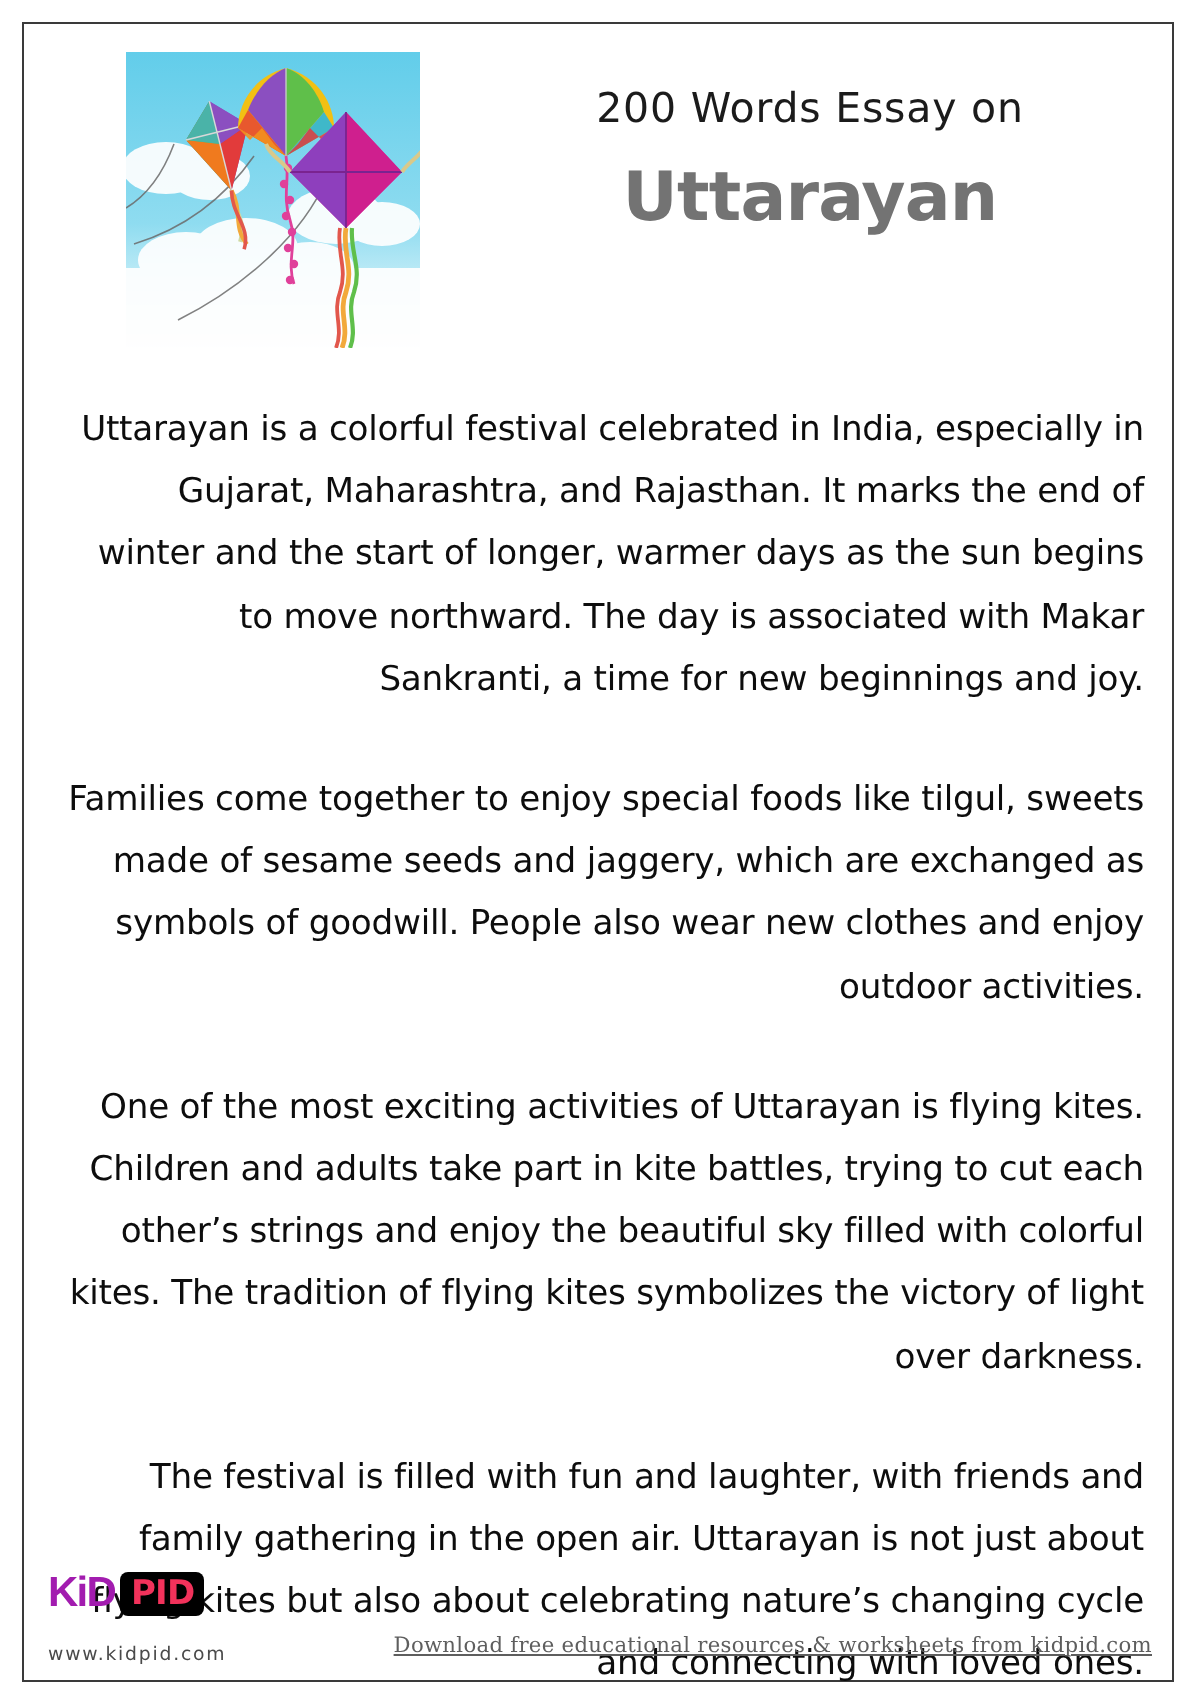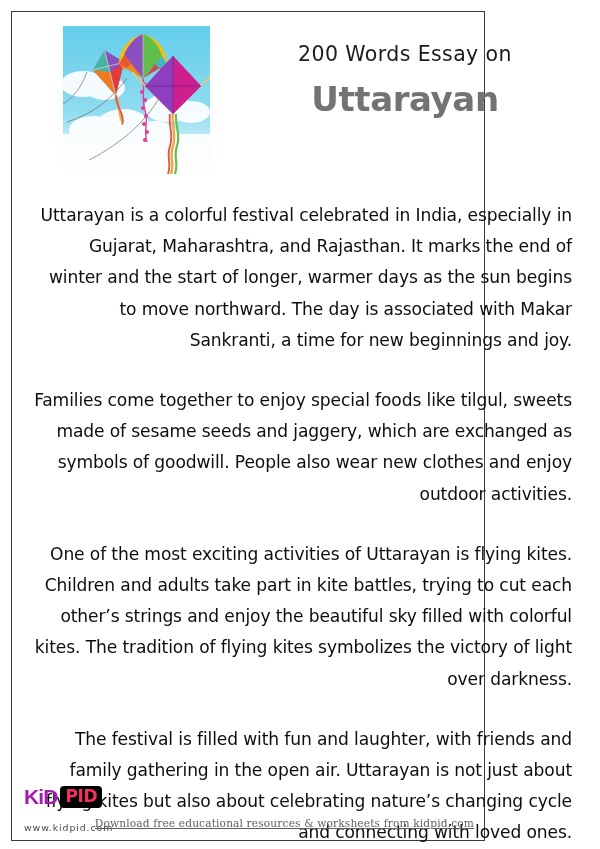--- a/index.html
+++ b/index.html
@@ -10,21 +10,21 @@
   body {
     width: 600px;
     height: 849px;
     font-family: "DejaVu Sans", sans-serif;
     overflow: hidden;
   }
   .page {
     position: absolute;
     left: 11px;
     top: 11px;
-    width: 474px;
+    width: 576px;
     height: 830px;
     border: 1.5px solid #3a3a3a;
     background: #ffffff;
     box-sizing: border-box;
   }
 
   
   .header {
     position: absolute;
     left: 0;

